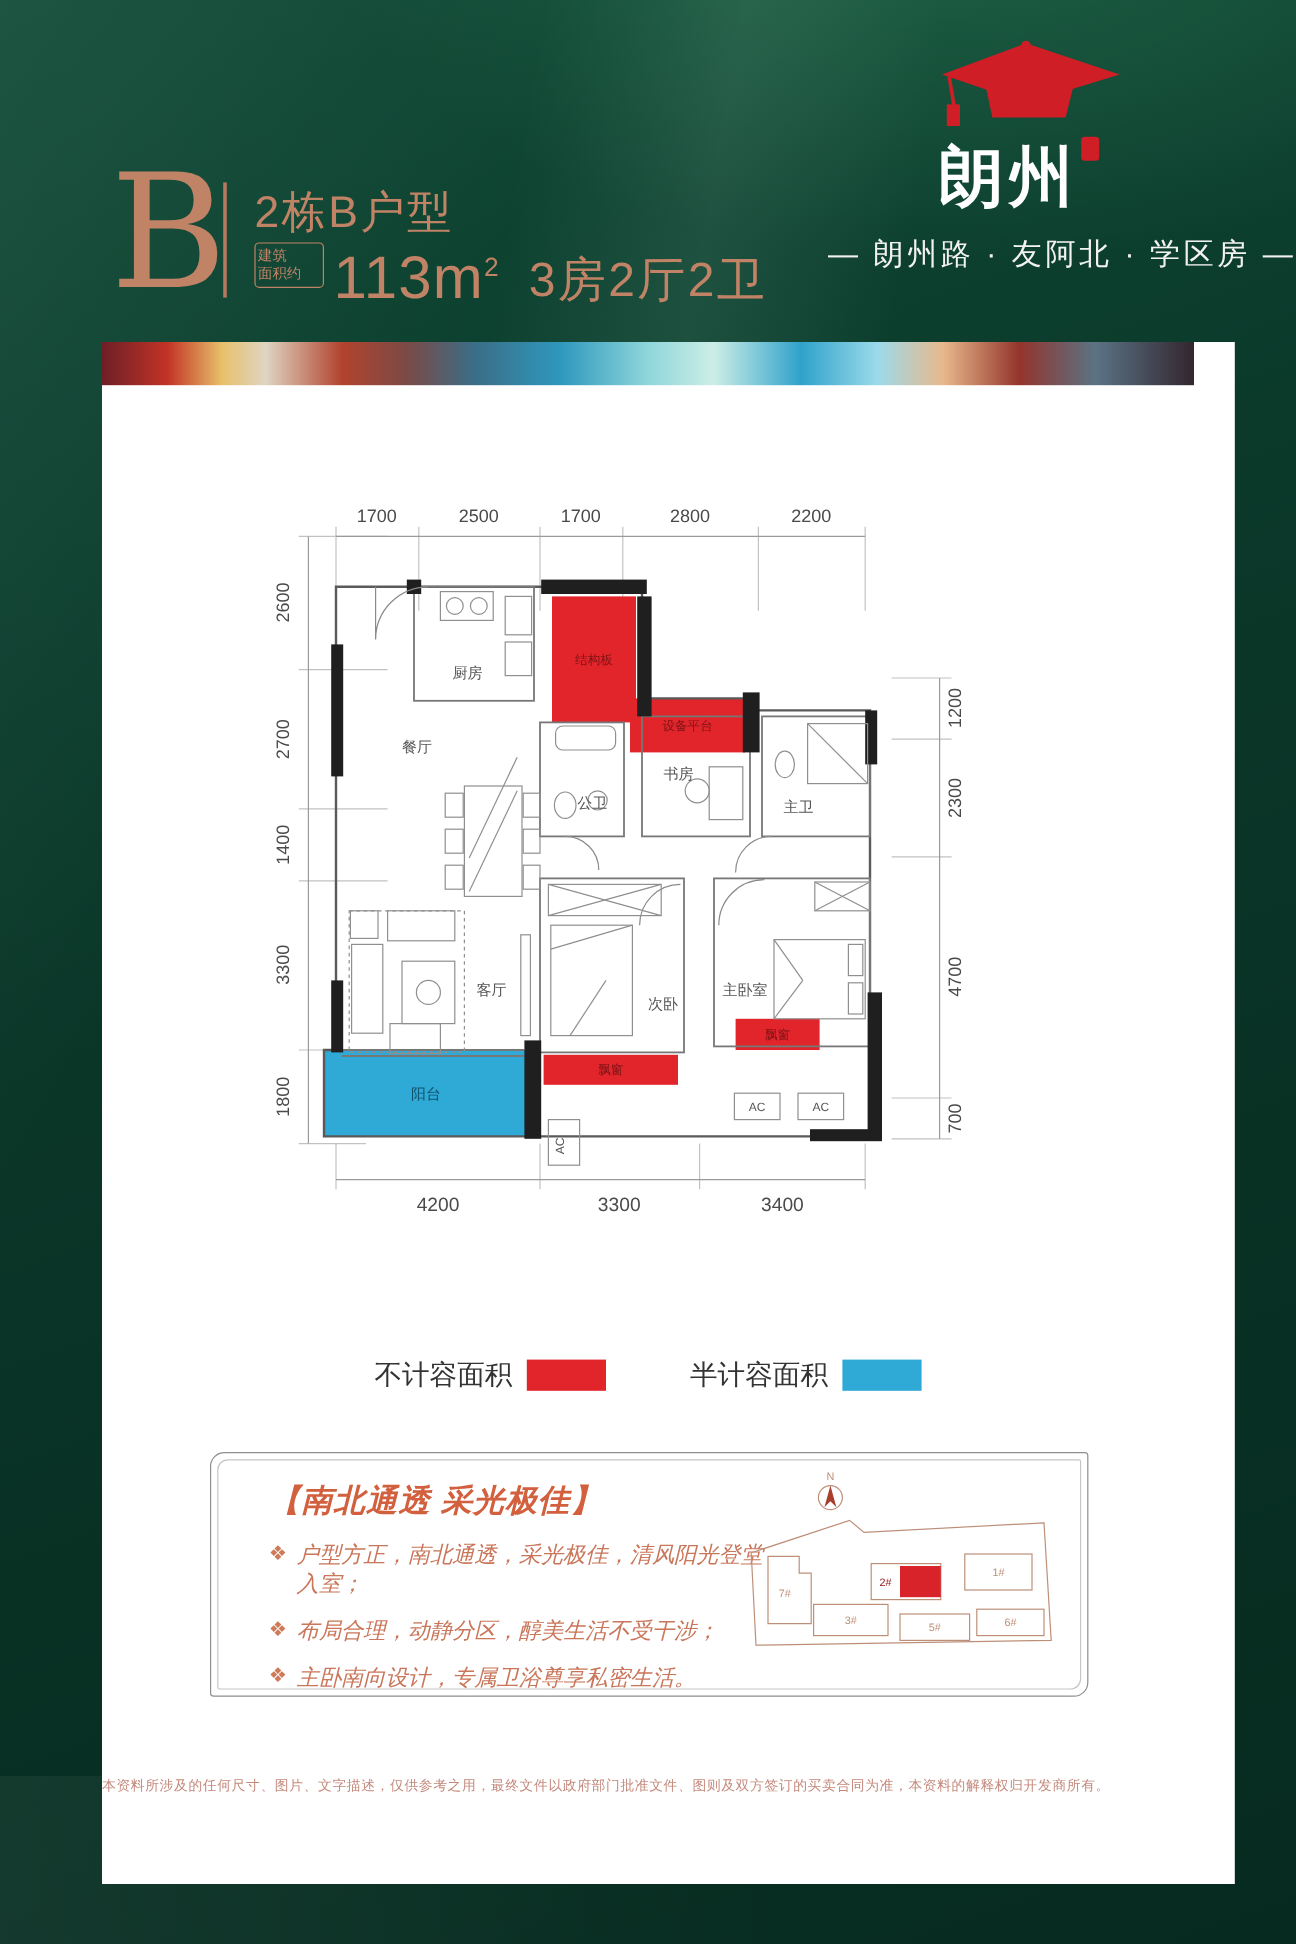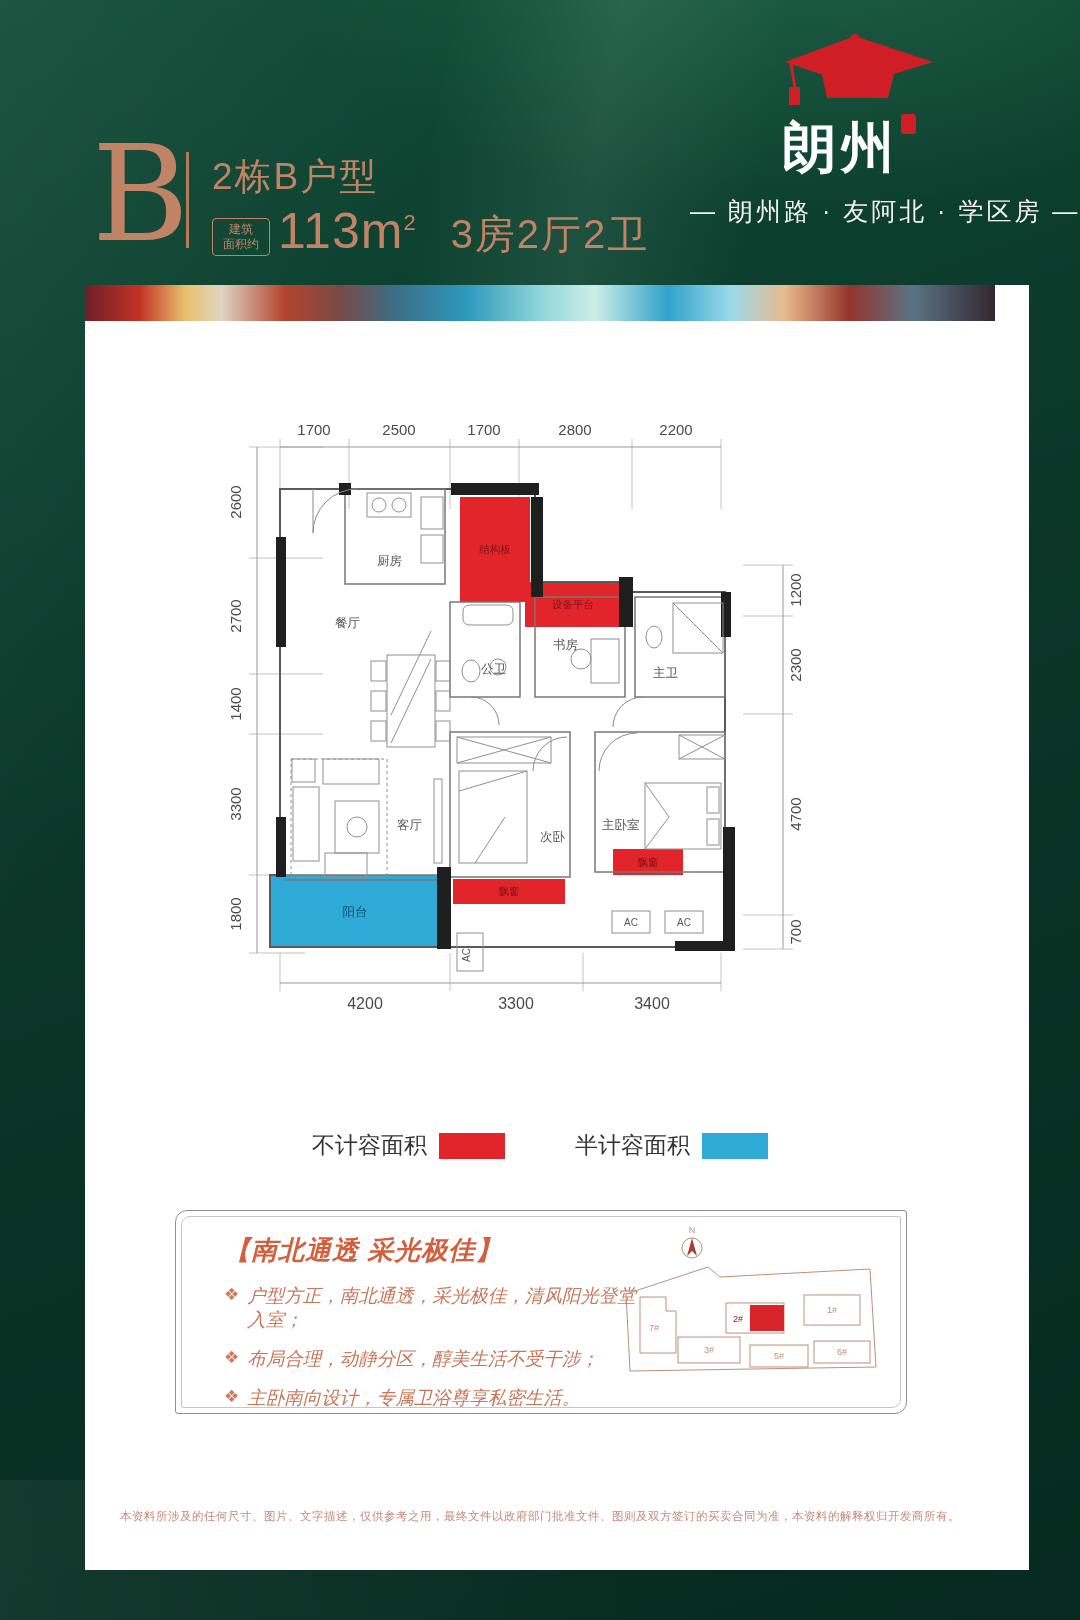--- a/index.html
+++ b/index.html
@@ -15,24 +15,24 @@
   .sheen1{left:0;top:0;width:1080px;height:300px;
     background:linear-gradient(100deg, rgba(255,255,255,0) 40%, rgba(190,230,210,.10) 55%, rgba(255,255,255,0) 70%);}
   .sheen2{left:0;top:1480px;width:1080px;height:140px;
     background:linear-gradient(80deg, rgba(255,255,255,.05), rgba(255,255,255,0) 60%);}
   .big-b{position:absolute;left:92px;top:128px;font-family:"DejaVu Serif","Liberation Serif",serif;
     font-size:132px;line-height:1;color:#c08366;}
   .hdr-divider{position:absolute;left:186px;top:152px;width:3px;height:96px;background:#b5795c;}
   .unit-title{position:absolute;left:212px;top:152px;font-size:37px;letter-spacing:2px;color:#c08366;}
   .area-row{position:absolute;left:212px;top:198px;height:58px;display:flex;align-items:flex-end;color:#c08366;}
   .area-badge{width:52px;border:1.5px solid #c08366;border-radius:4px;padding:3px 2px;margin-right:8px;
-    font-size:12px;line-height:1.25;text-align:center;margin-bottom:0;}
+    font-size:12px;line-height:1.25;margin-bottom:16px;}
   .area-value{font-size:50px;line-height:1;letter-spacing:1px;}
   .area-value sup{font-size:22px;}
-  .rooms-text{font-size:40px;line-height:1.1;margin-left:34px;letter-spacing:2px;}
+  .rooms-text{font-size:40px;line-height:1.1;margin-left:24px;letter-spacing:2px;}
 
   
   .logo{position:absolute;left:690px;top:32px;width:320px;text-align:center;}
   .logo-cap{margin:0 auto;display:block;}
   .logo-name{margin-top:2px;font-family:"DejaVu Serif","Liberation Serif",serif;font-weight:bold;
     font-size:54px;color:#ffffff;letter-spacing:4px;white-space:nowrap;display:flex;align-items:flex-start;justify-content:center;}
   .logo-seal{display:inline-block;width:15px;height:20px;background:#cf1e26;border-radius:3px;margin:2px 2px 0 2px;}
   .logo-tagline{margin-top:10px;font-size:25px;color:#f2f2f2;letter-spacing:3px;white-space:nowrap;}
 
   
@@ -67,21 +67,21 @@
     border:1px solid #c6c6c6;border-radius:9px 2px 9px 2px;}
   .feature-content{position:absolute;left:48px;top:22px;width:420px;font-style:italic;}
   .feature-title{font-size:26px;font-weight:bold;color:#d2603e;letter-spacing:1px;margin-bottom:16px;}
   .feature-item{display:flex;align-items:flex-start;margin-bottom:15px;}
   .bullet{font-size:17px;color:#cf7a58;margin-right:8px;line-height:1.35;}
   .feature-text{font-size:18.5px;color:#c9765a;line-height:1.3;}
   .sitemap{position:absolute;right:16px;top:8px;}
   .maptxt{font-size:9px;fill:#bd8f78;}
 
   
-  .disclaimer{position:absolute;left:0;top:1224px;width:910px;text-align:center;
+  .disclaimer{position:absolute;left:0;top:1196px;width:910px;text-align:left;
     font-size:11.5px;color:#c4897c;letter-spacing:.5px;}
 </style>
 </head>
 <body>
 
 <div class="sheen sheen1"></div>
 <div class="sheen sheen2"></div>
 
 <div class="big-b">B</div>
 <div class="hdr-divider"></div>

